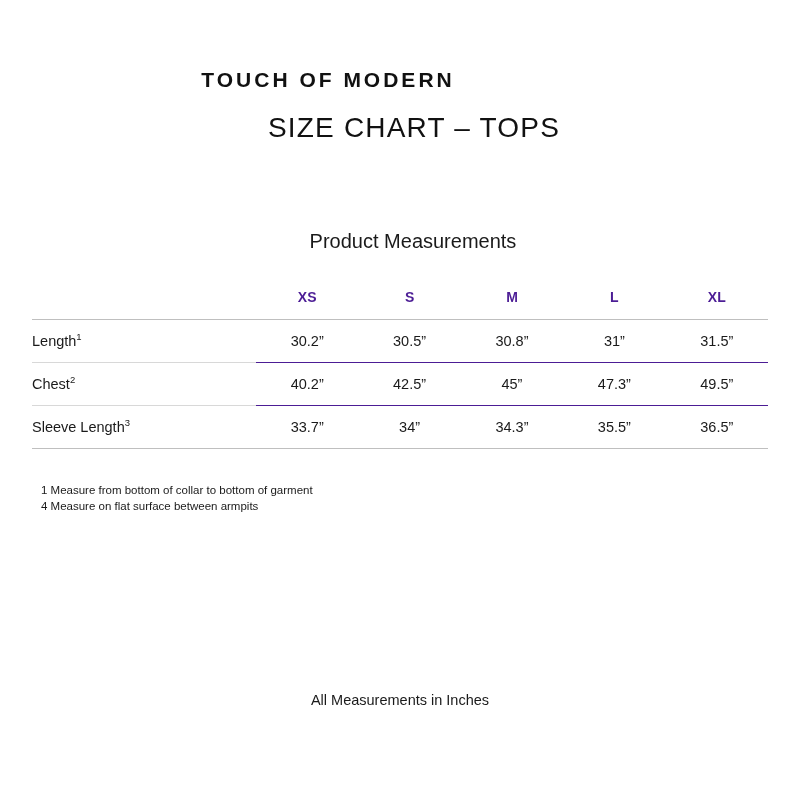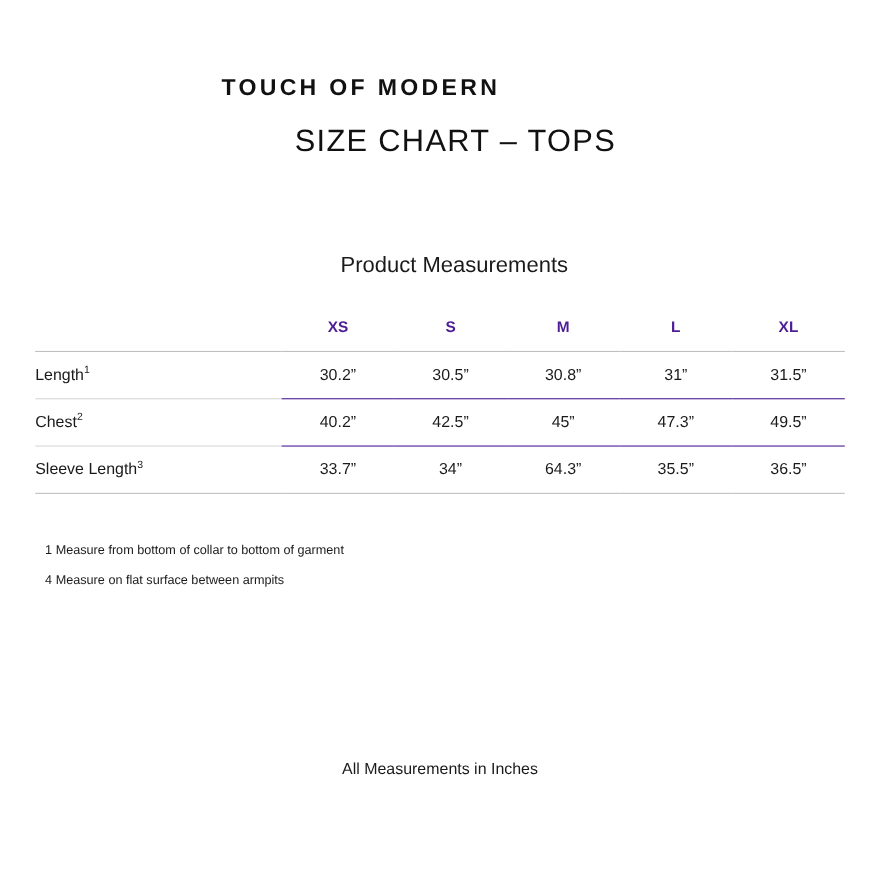--- a/index.html
+++ b/index.html
@@ -124,21 +124,21 @@
 
   
   .footnotes {
     position: absolute;
     top: 482px;
     left: 41px;
     font-size: 11.5px;
     line-height: 16px;
     color: #1a1a1a;
   }
-  .footnotes div { white-space: nowrap; margin-top: 11px; }
+  .footnotes div { white-space: nowrap; }
 
   
   .footer-note {
     position: absolute;
     top: 692px;
     left: 0;
     width: 800px;
     text-align: center;
     font-size: 14.5px;
     color: #1a1a1a;
@@ -191,21 +191,21 @@
           <td class="val-cell">40.2”</td>
           <td class="val-cell">42.5”</td>
           <td class="val-cell">45”</td>
           <td class="val-cell">47.3”</td>
           <td class="val-cell">49.5”</td>
         </tr>
         <tr class="last">
           <td class="row-label"><span>Sleeve Length</span><sup>3</sup></td>
           <td class="val-cell">33.7”</td>
           <td class="val-cell">34”</td>
-          <td class="val-cell">64.3”</td>
+          <td class="val-cell">34.3”</td>
           <td class="val-cell">35.5”</td>
           <td class="val-cell">36.5”</td>
         </tr>
       </tbody>
     </table>
   </div>
 
   <div class="footnotes">
     <div>1 Measure from bottom of collar to bottom of garment</div>
     <div>4 Measure on flat surface between armpits</div>

